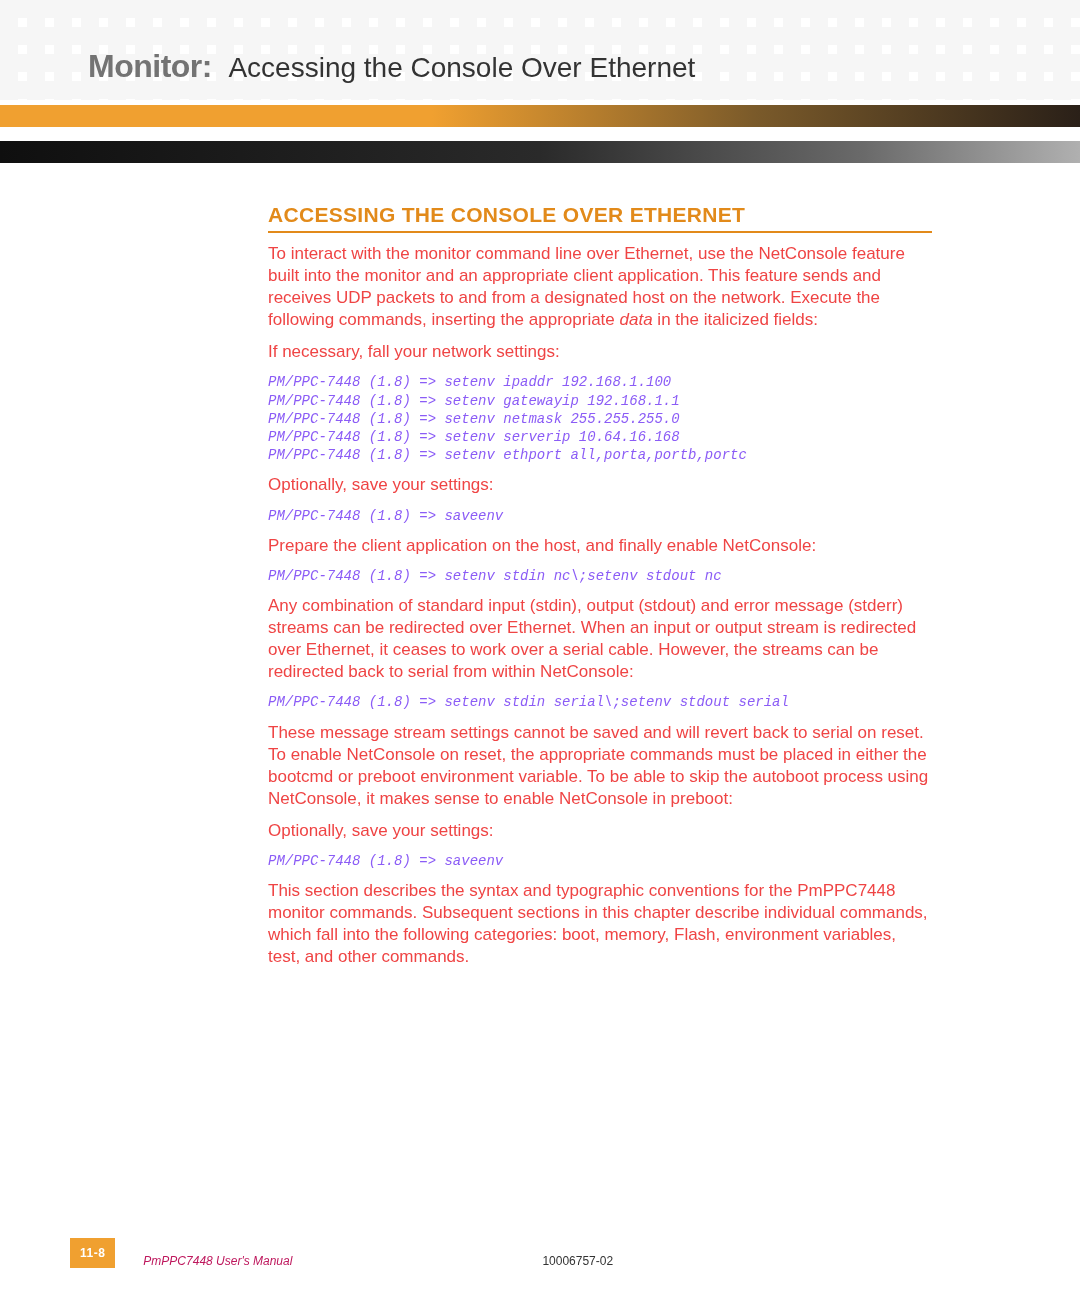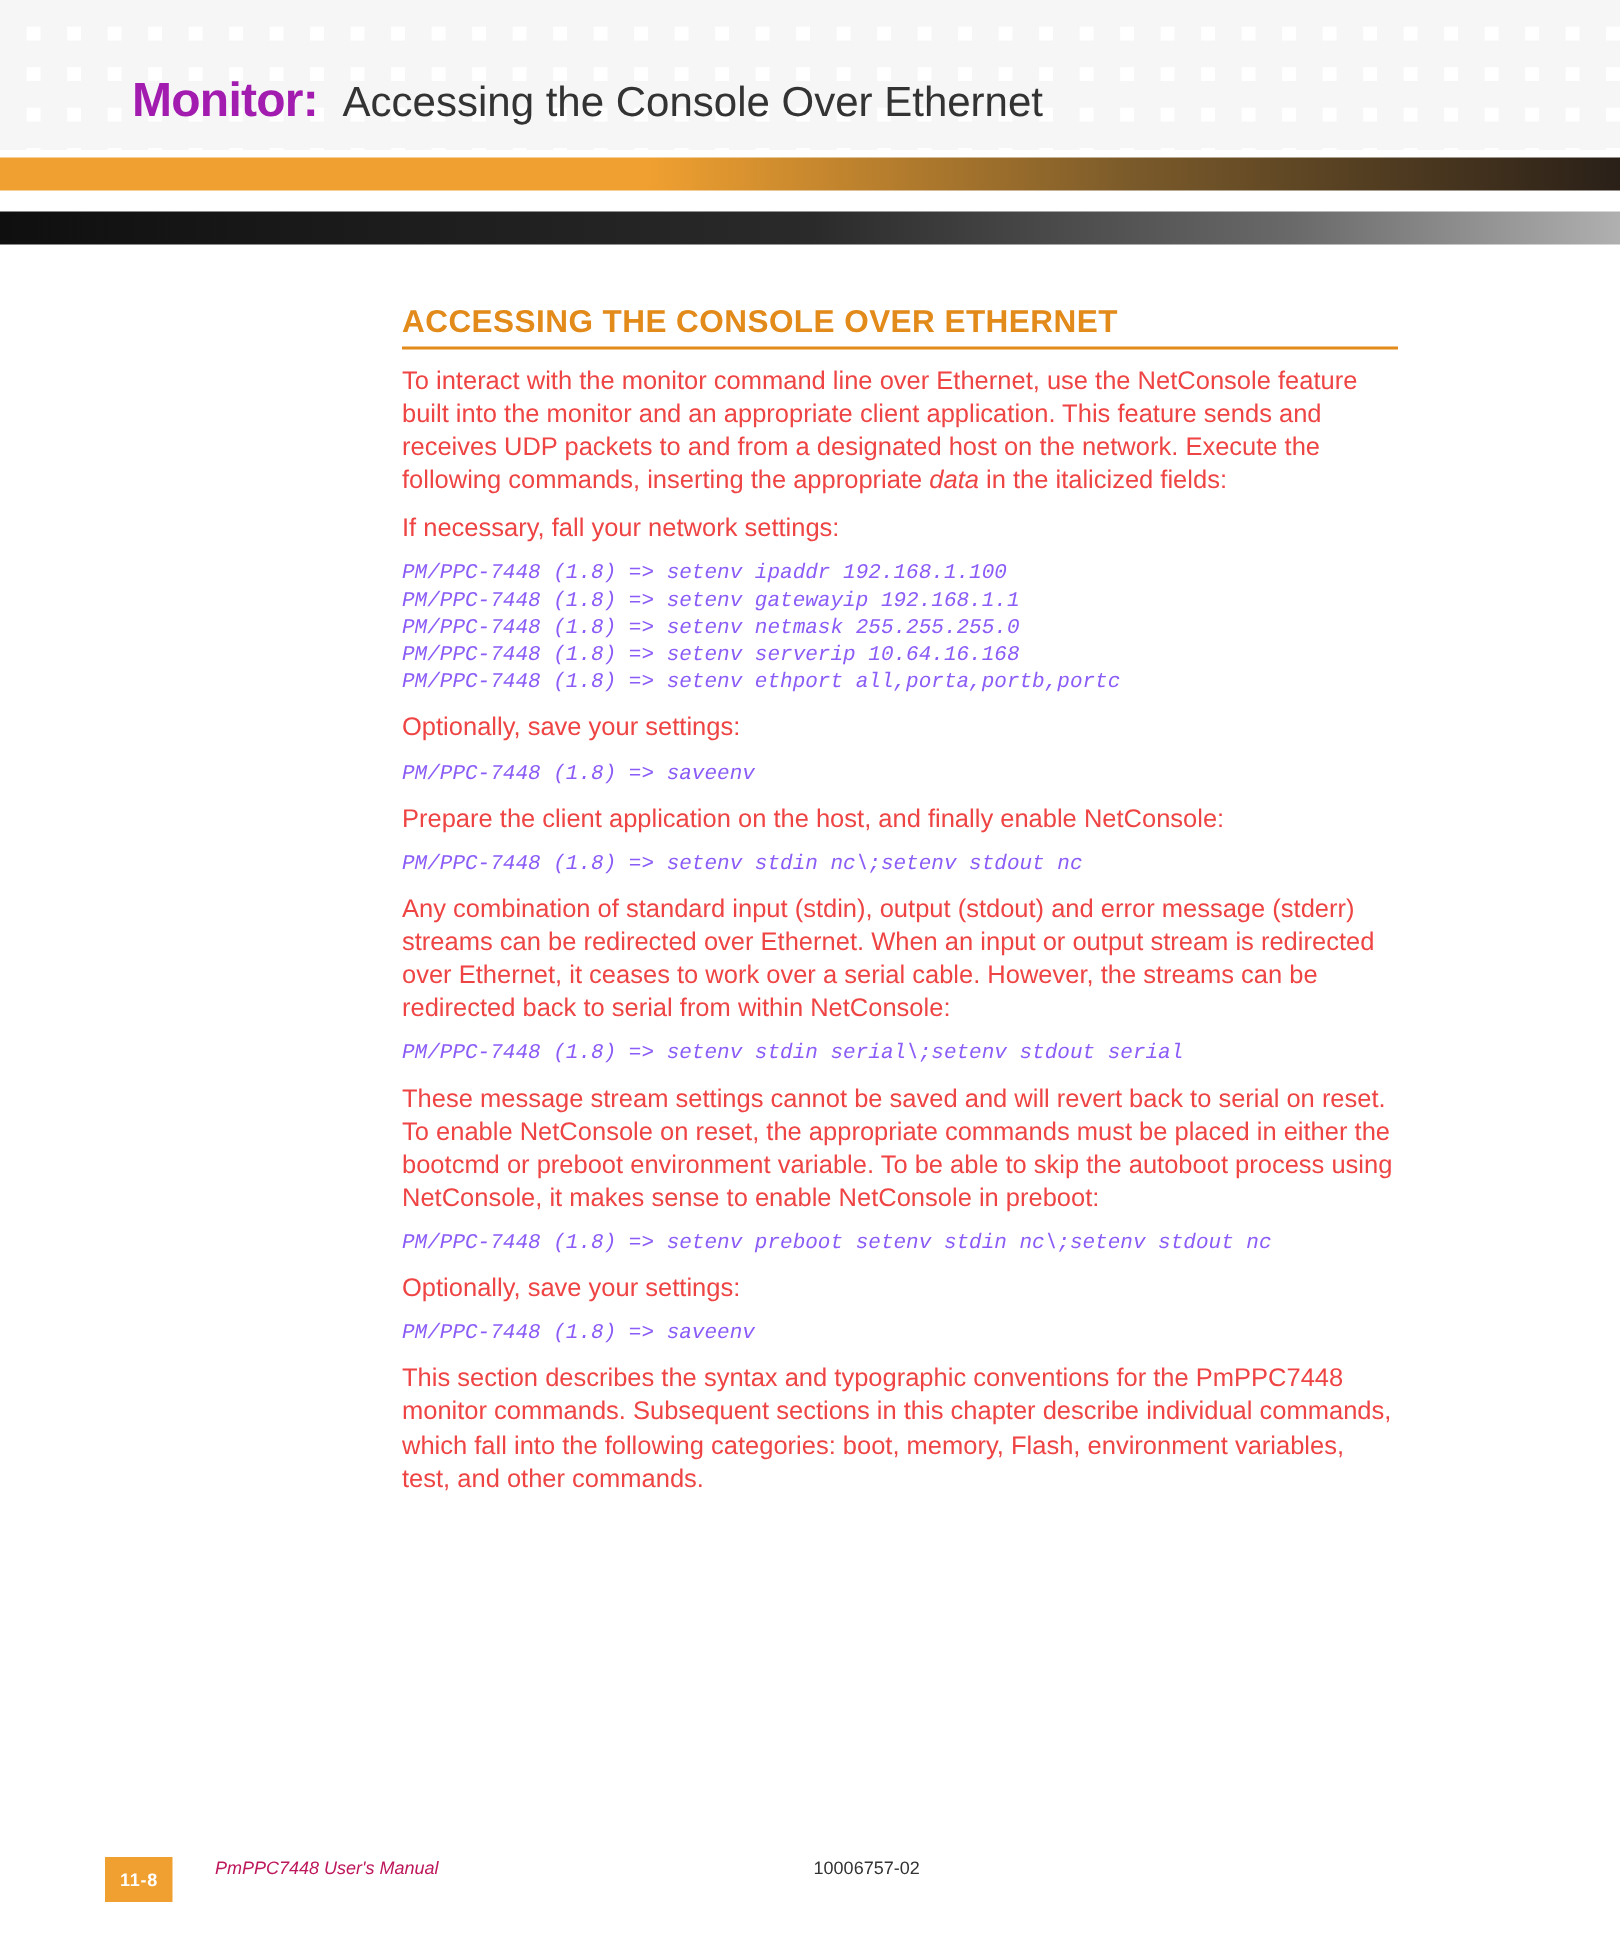--- a/index.html
+++ b/index.html
@@ -22,21 +22,21 @@
     background-position: 0 0;
     opacity: 0.55;
   }
   .header {
     position: relative;
     padding: 48px 0 0 88px;
   }
   .header .title {
     font-size: 32px;
     font-weight: 700;
-    color: #a21caf;
+    color: #737373;
     letter-spacing: -0.5px;
   }
   .header .subtitle {
     font-size: 28px;
     font-weight: 400;
     color: #333;
     margin-left: 12px;
   }
   .bar-orange {
     margin-top: 20px;
@@ -76,21 +76,21 @@
     margin: 8px 0;
     line-height: 1.3;
     white-space: pre;
     font-style: italic;
   }
   .footer {
     position: absolute;
     left: 0; right: 0; bottom: 0;
     padding: 0 0 28px 70px;
     display: flex;
-    align-items: flex-start;
+    align-items: flex-end;
   }
   .page-badge {
     background: #f0a030;
     color: #fff;
     font-size: 12px;
     font-weight: 700;
     padding: 8px 10px;
     letter-spacing: 0.5px;
   }
   .footer-title {
@@ -137,21 +137,20 @@
   <p class="body">Optionally, save your settings:</p>
   <pre class="code">PM/PPC-7448 (1.8) =&gt; saveenv</pre>
 
   <p class="body">Prepare the client application on the host, and finally enable NetConsole:</p>
   <pre class="code">PM/PPC-7448 (1.8) =&gt; setenv stdin nc\;setenv stdout nc</pre>
 
   <p class="body">Any combination of standard input (stdin), output (stdout) and error message (stderr) streams can be redirected over Ethernet. When an input or output stream is redirected over Ethernet, it ceases to work over a serial cable. However, the streams can be redirected back to serial from within NetConsole:</p>
   <pre class="code">PM/PPC-7448 (1.8) =&gt; setenv stdin serial\;setenv stdout serial</pre>
 
   <p class="body">These message stream settings cannot be saved and will revert back to serial on reset. To enable NetConsole on reset, the appropriate commands must be placed in either the bootcmd or preboot environment variable. To be able to skip the autoboot process using NetConsole, it makes sense to enable NetConsole in preboot:</p>
-  <pre class="code">PM/PPC-7448 (1.8) =&gt; setenv preboot setenv stdin nc\;setenv stdout nc</pre>
 
   <p class="body">Optionally, save your settings:</p>
   <pre class="code">PM/PPC-7448 (1.8) =&gt; saveenv</pre>
 
   <p class="body">This section describes the syntax and typographic conventions for the PmPPC7448 monitor commands. Subsequent sections in this chapter describe individual commands, which fall into the following categories: boot, memory, Flash, environment variables, test, and other commands.</p>
 
 </div>
 
 <div class="footer">
   <span class="page-badge">11-8</span>

